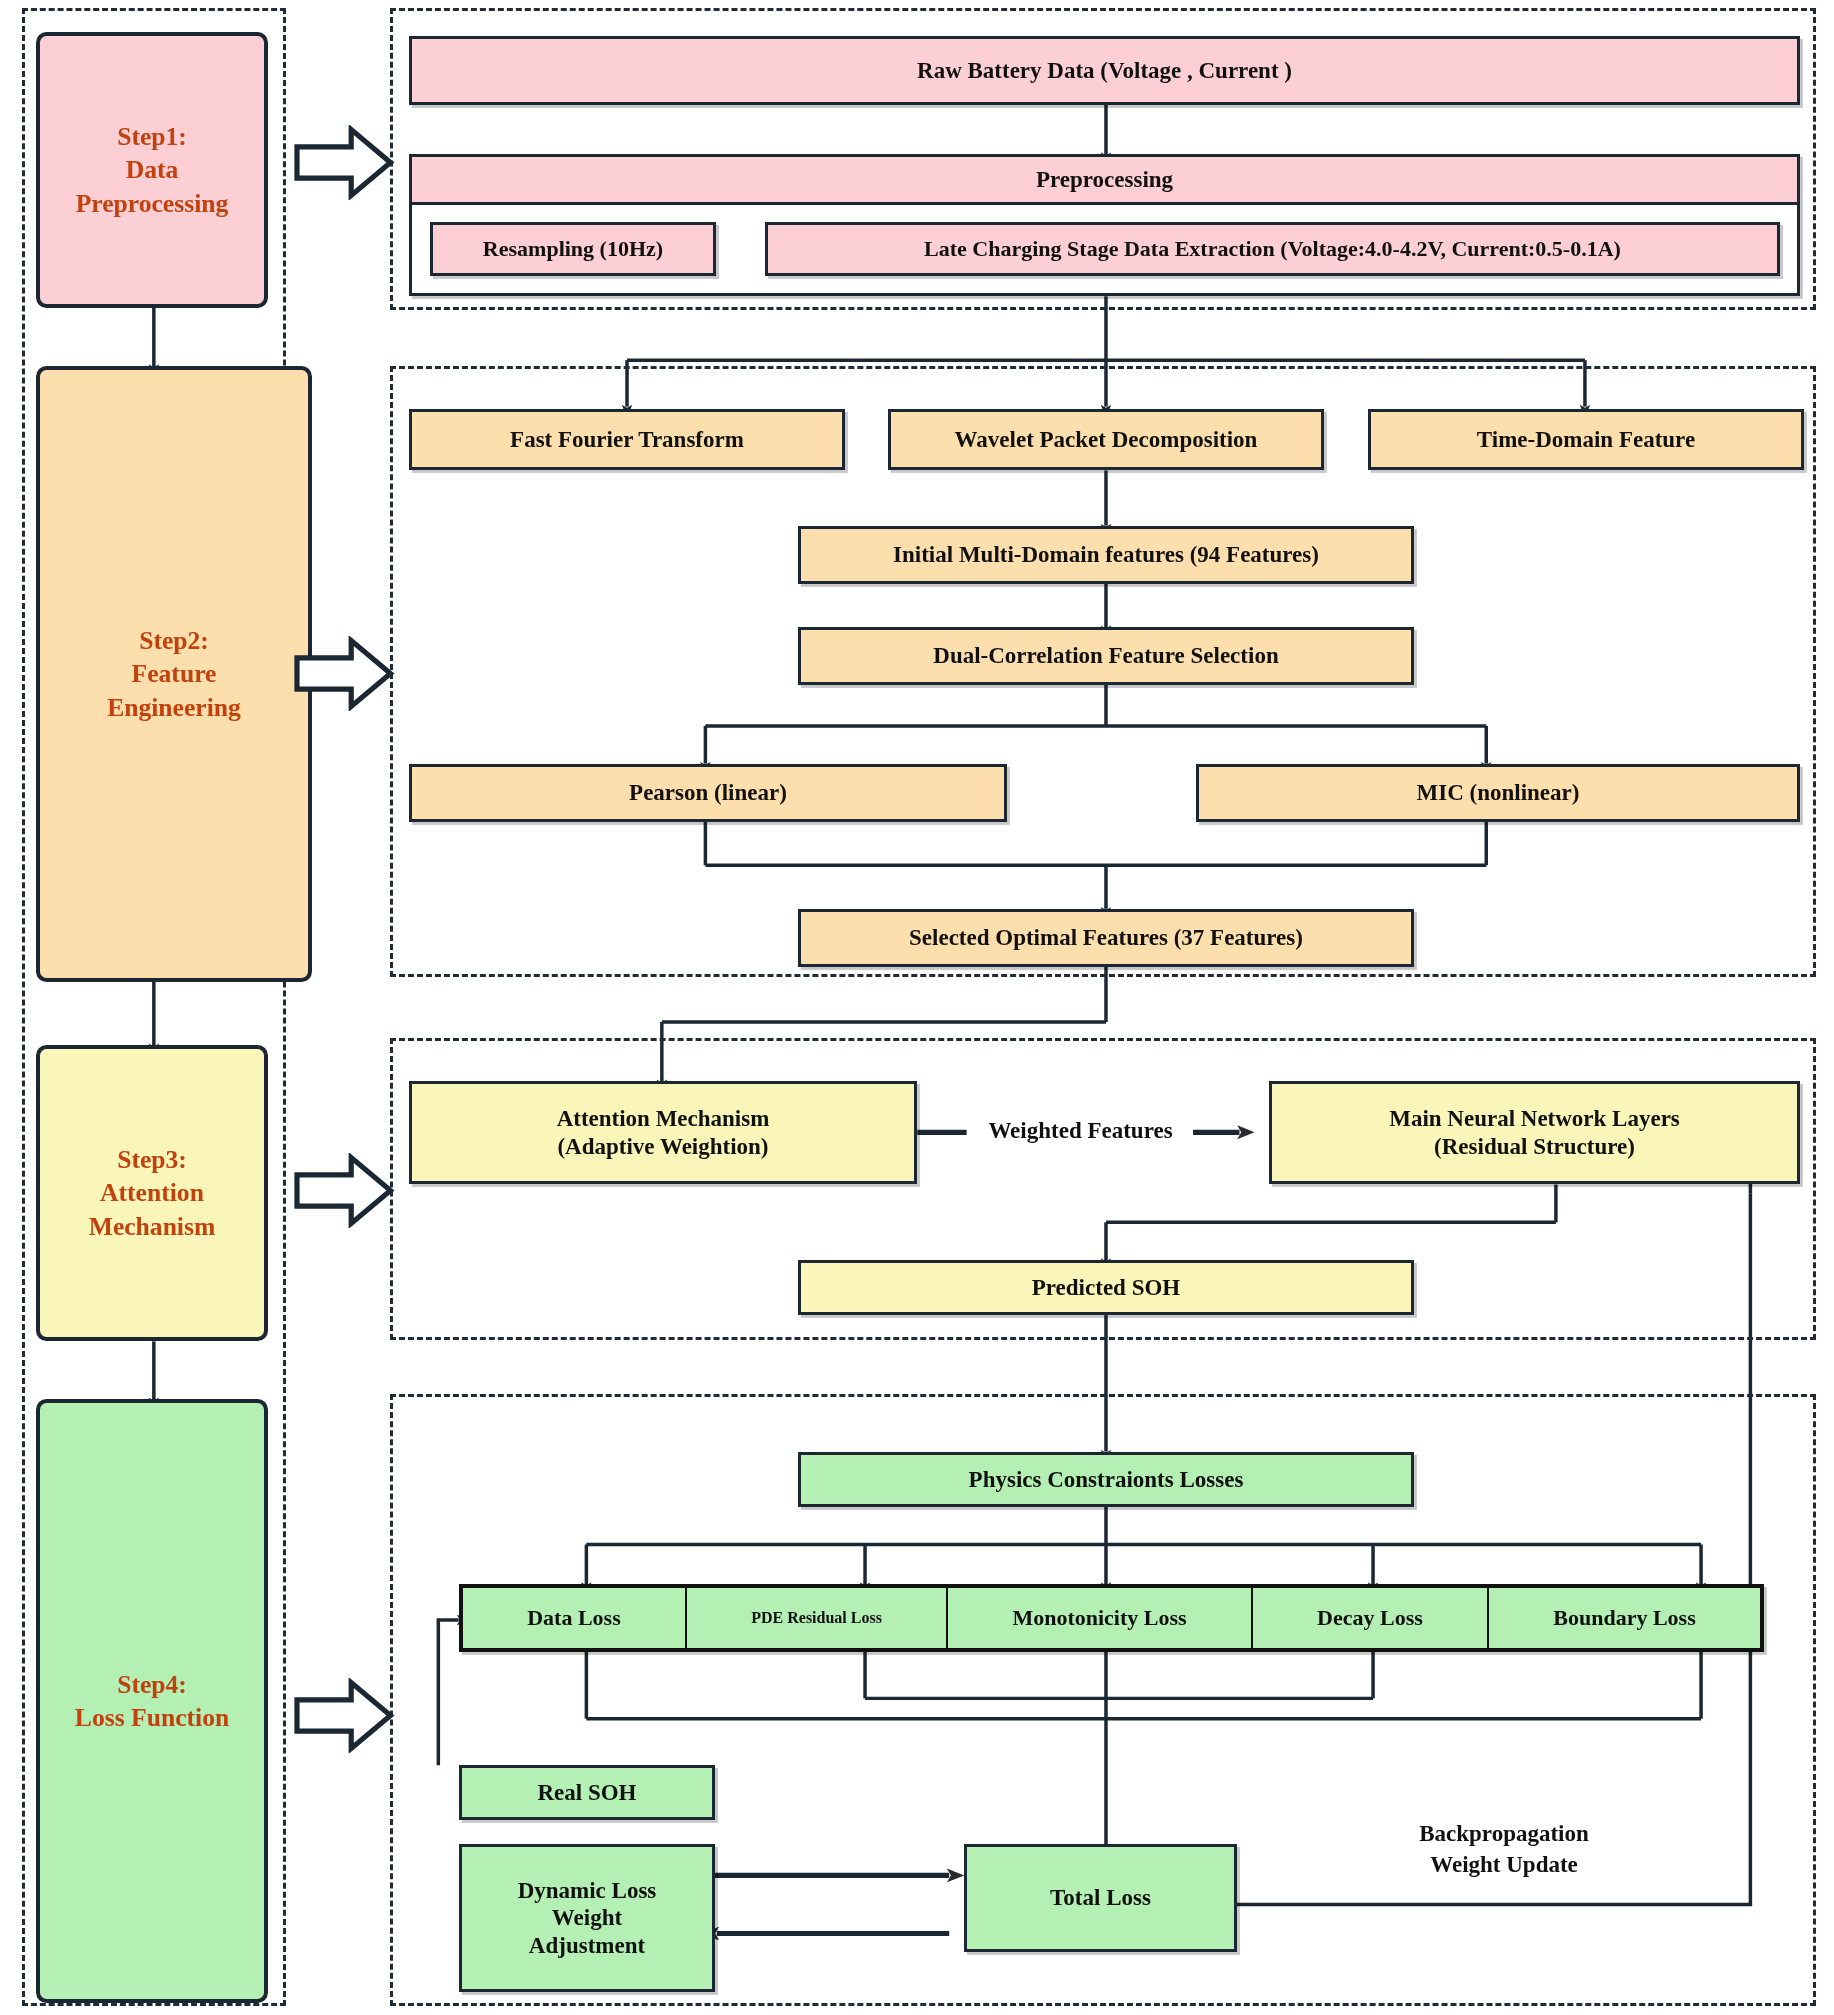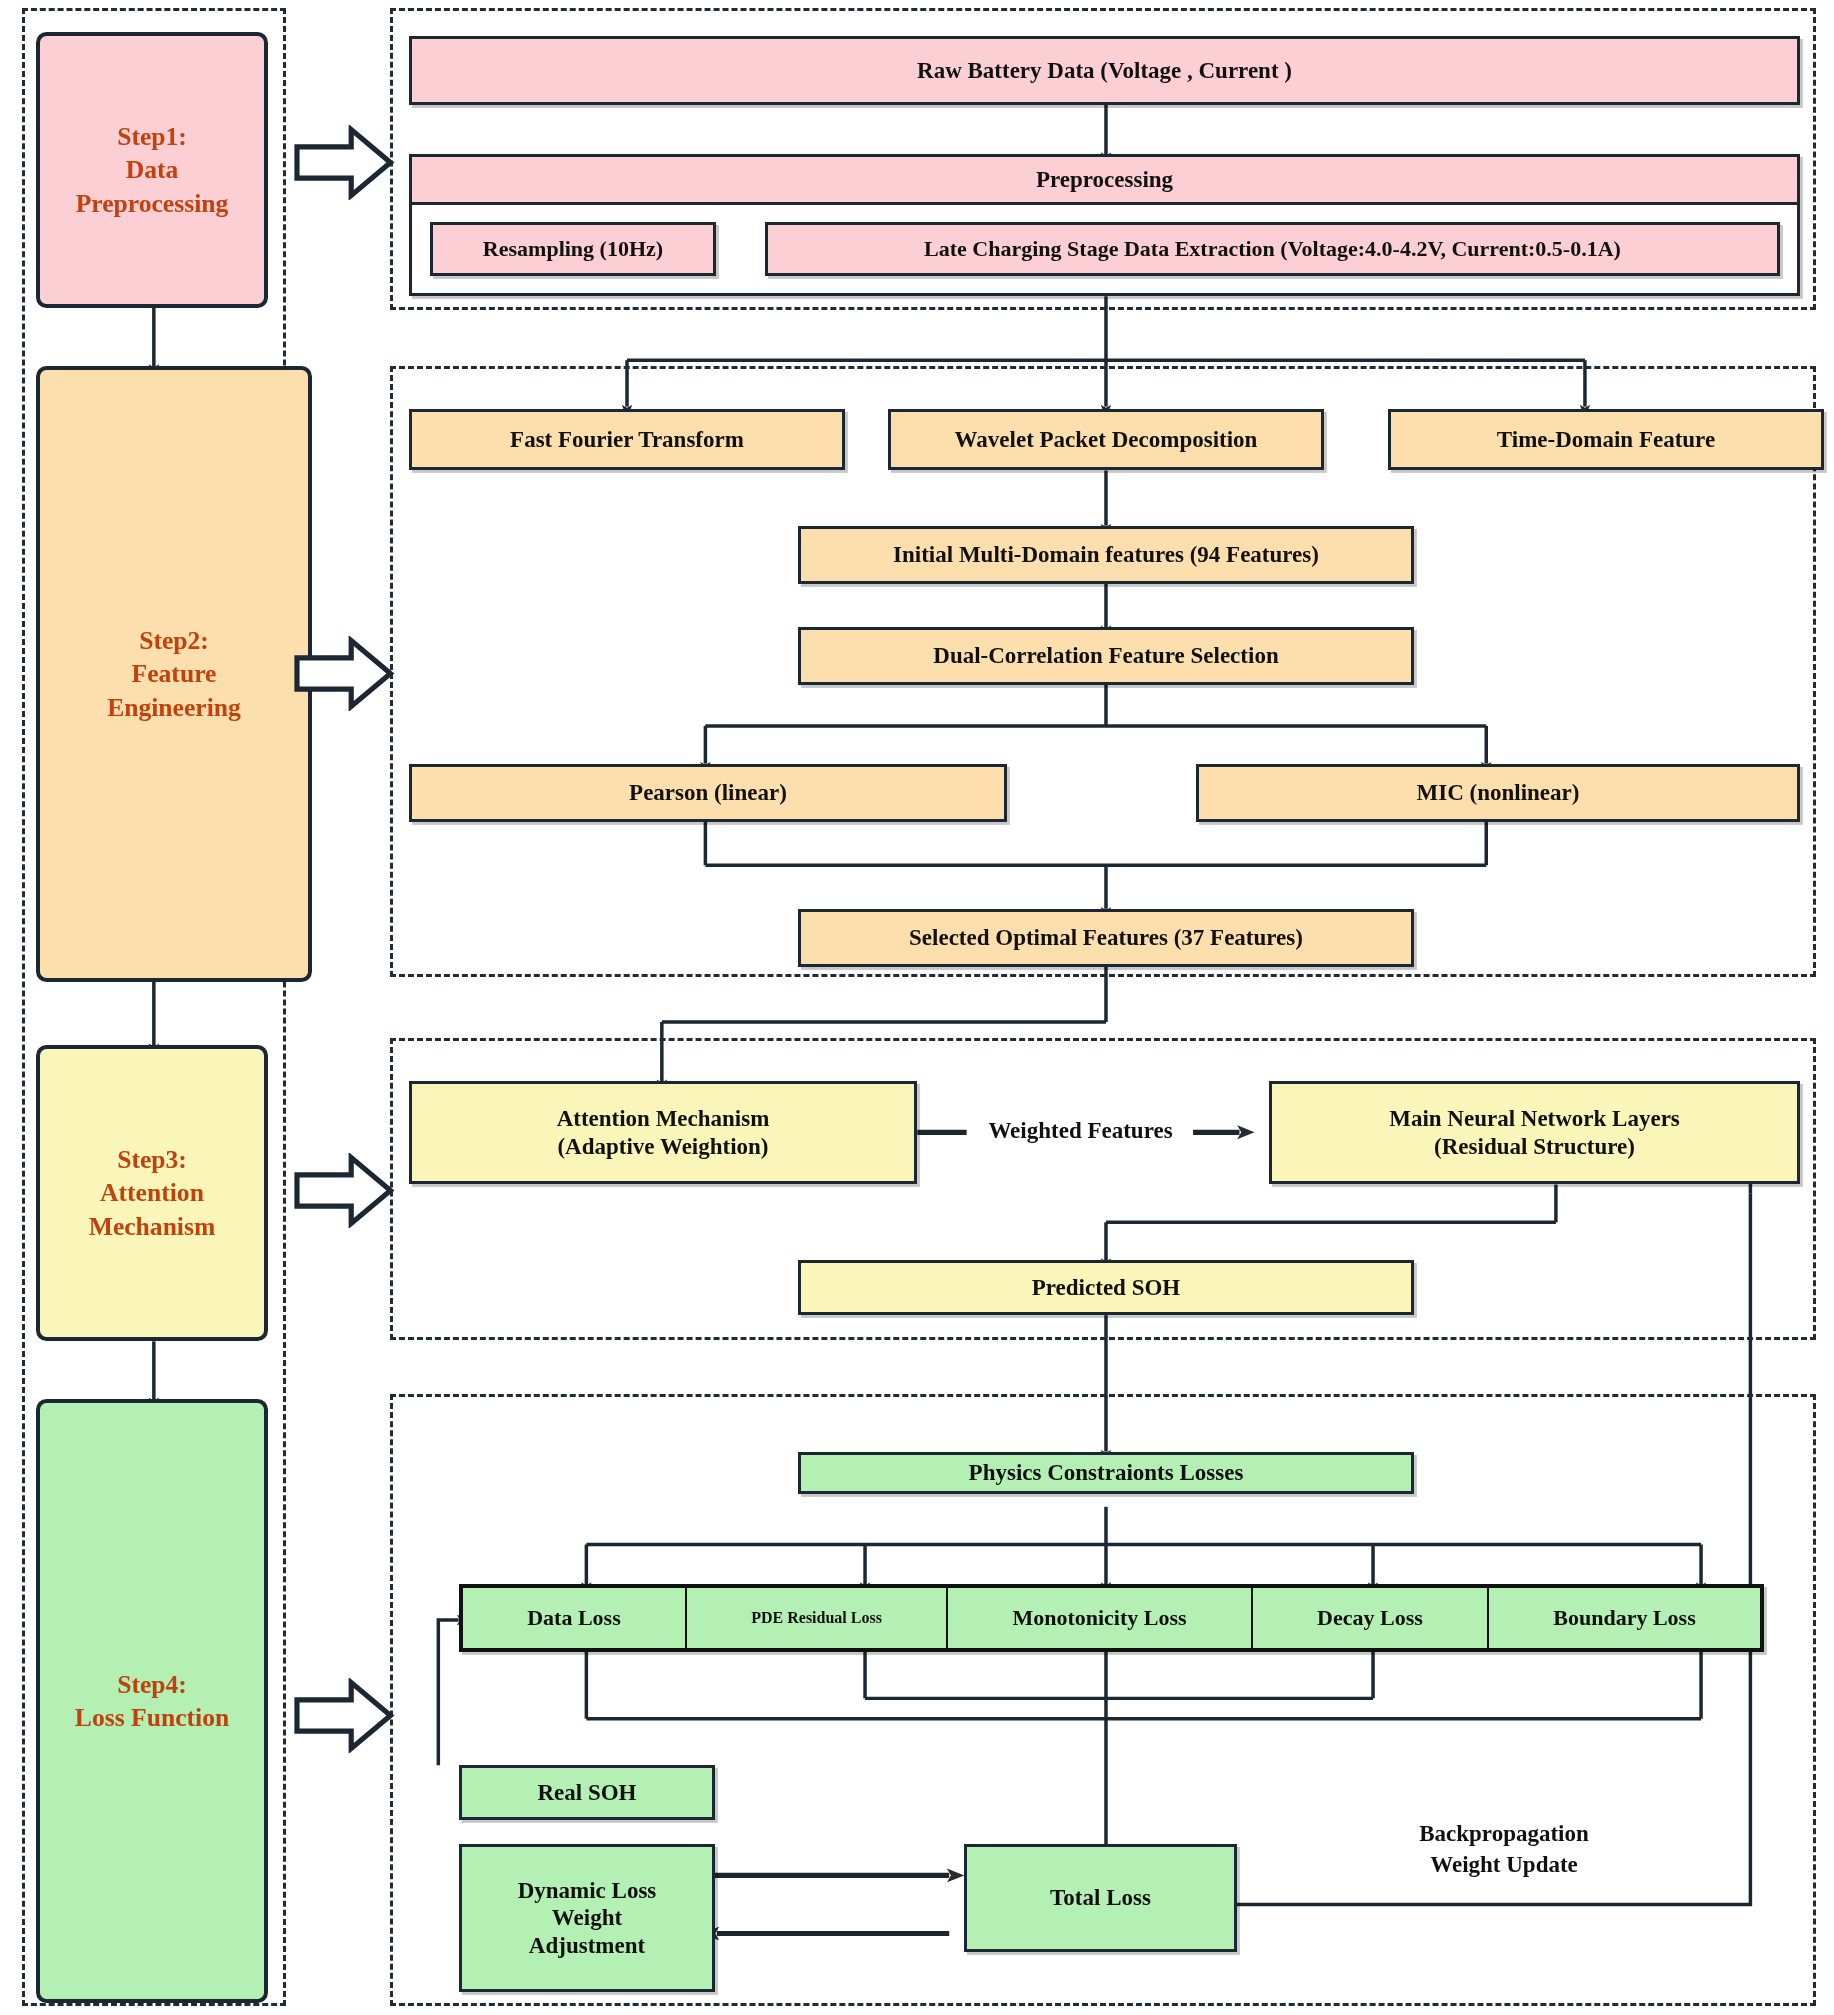--- a/index.html
+++ b/index.html
@@ -194,21 +194,21 @@
   <div class="node pink" style="left:765px;top:222px;width:1015px;height:54px;font-size:22px;">
     <span>Late Charging Stage Data Extraction (Voltage:4.0-4.2V, Current:0.5-0.1A)</span>
   </div>
 
   <div class="node orange" style="left:409px;top:409px;width:436px;height:61px;font-size:23px;">
     <span>Fast Fourier Transform</span>
   </div>
   <div class="node orange" style="left:888px;top:409px;width:436px;height:61px;font-size:23px;">
     <span>Wavelet Packet Decomposition</span>
   </div>
-  <div class="node orange" style="left:1368px;top:409px;width:436px;height:61px;font-size:23px;margin-left:20px;">
+  <div class="node orange" style="left:1368px;top:409px;width:436px;height:61px;font-size:23px;">
     <span>Time-Domain Feature</span>
   </div>
 
   <div class="node orange" style="left:798px;top:526px;width:616px;height:58px;font-size:23px;">
     <span>Initial Multi-Domain features (94 Features)</span>
   </div>
   <div class="node orange" style="left:798px;top:627px;width:616px;height:58px;font-size:23px;">
     <span>Dual-Correlation Feature Selection</span>
   </div>
 
@@ -238,21 +238,21 @@
     <div>
       <div>Main Neural Network Layers</div>
       <div>(Residual Structure)</div>
     </div>
   </div>
 
   <div class="node yellow" style="left:798px;top:1260px;width:616px;height:55px;font-size:23px;">
     <span>Predicted SOH</span>
   </div>
 
-  <div class="node green" style="left:798px;top:1452px;width:616px;height:42px;font-size:23px;">
+  <div class="node green" style="left:798px;top:1452px;width:616px;height:55px;font-size:23px;">
     <span>Physics Constraionts Losses</span>
   </div>
 
   <div class="lossstrip" style="left:459px;top:1584px;width:1305px;height:68px;">
     <div class="losscell" style="font-size:22px;">
       <span>Data Loss</span>
     </div>
     <div class="losscell" style="font-size:16px;">
       <span>PDE Residual Loss</span>
     </div>

